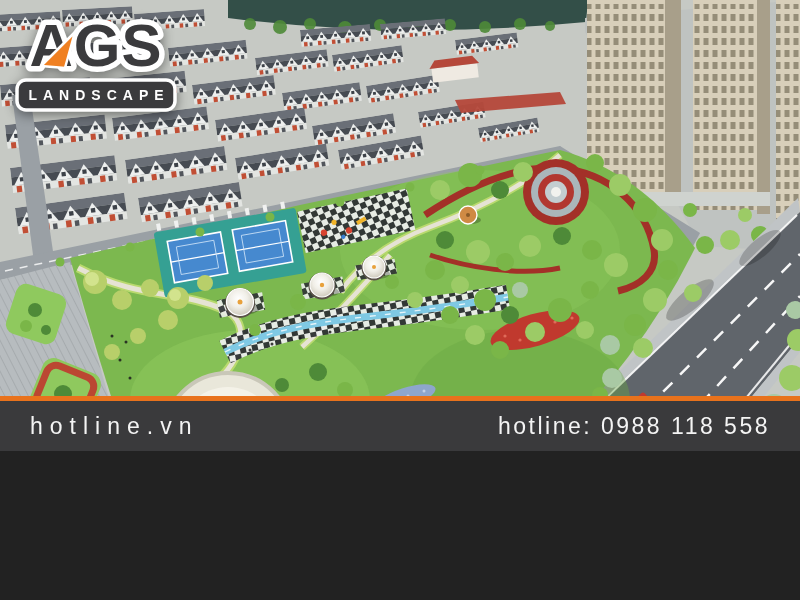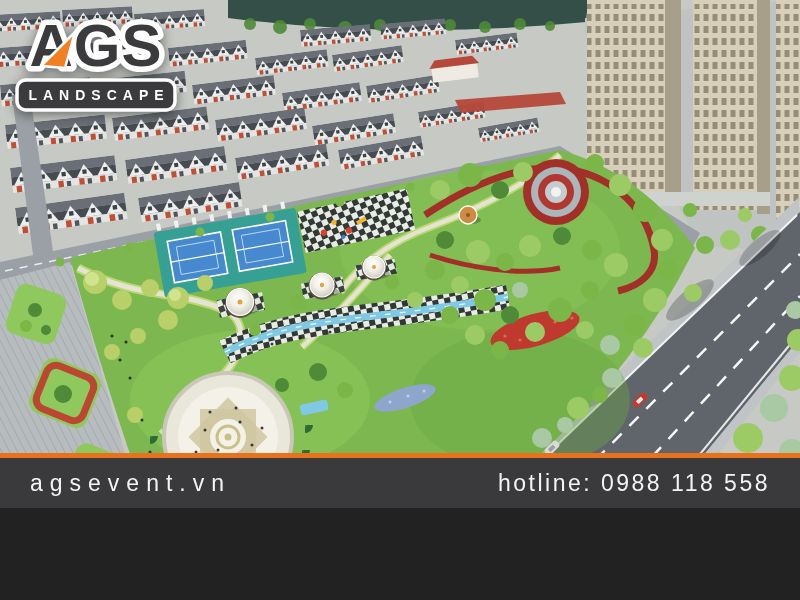--- a/index.html
+++ b/index.html
@@ -1,16 +1,16 @@
 <!DOCTYPE html>
 <html style="--footer_bg: #3a3a3c; --footer_accent: #e8721c; --footer_text: #f4f4f4; --logo_dark: #3b3b3d; --logo_orange: #f08021; --logo_white: #ffffff; --ground: #c6c9c4; --water: #334f48; --road: #60656b; --road_light: #9aa0a5; --pavement: #c0c4c6; --grass: #7cb84f; --grass_light: #8fc95e; --grass_dark: #69a844; --roof_dark: #464b52; --roof_light: #6a6f77; --roof_red: #b5483a; --facade: #edefee; --accent_red: #c14f35; --tower: #d8cfba; --tower_shade: #a89f8a; --tower_win: #8d8671; --court_apron: #35a093; --court_blue: #4689cf; --stream: #7fc9e4; --path: #e6e3d4; --path_edge: #b9d96e; --flower_red: #c0392e; --flower_blue: #8ea6cc; --ribbon_red: #a33028; --ring_gray: #aab6ba; --tree_yellow: #b8cf6a; --tree_light: #9ccb66; --tree_mid: #7ab648; --tree_dark: #4e8a38; --tree_conifer: #2f6b35; --tree_sage: #a9c9a4; --gazebo: #cf8a44; --car_red: #c03a30; --car_silver: #d8dadc; --car_yellow: #e8b42a; --people: #1c1c1c;"><head>
 <meta charset="utf-8">
 <style>
   html,body{margin:0;padding:0;background:#222;}
-  #stage{position:relative;width:800px;height:508px;overflow:hidden;
+  #stage{position:relative;width:800px;height:451px;overflow:hidden;
          font-family:"Liberation Sans",sans-serif;background:#e5e5e5;}
   #scene{position:absolute;top:0;left:0;}
   .roofL{fill:var(--roof_light);} .roofD{fill:var(--roof_dark);}
   .gable{fill:var(--facade);} .gwin{fill:#3c4148;}
   .face{fill:#e3e5e2;} .acc{fill:var(--accent_red);} .door{fill:#52565c;}
   .twin{fill:var(--tower_win);}
   .people{fill:var(--people);opacity:.85;}
   #logo{position:absolute;top:6px;left:10px;filter:drop-shadow(0 3px 6px rgba(0,0,0,.45));}
   #logo text.ags{font-family:"Liberation Sans",sans-serif;font-weight:900;font-size:60px;
        letter-spacing:1px;fill:var(--logo_dark);stroke:var(--logo_white);stroke-width:11px;
@@ -529,17 +529,17 @@
 </svg>
 
 <svg id="logo" width="172" height="118" viewBox="0 0 172 118">
   <text class="ags" x="86" y="60" text-anchor="middle">AGS</text>
   <polygon points="31,60 65,26 55,62" fill="var(--logo_orange)" stroke="var(--logo_white)" stroke-width="2.5" stroke-linejoin="round"></polygon>
   <rect x="7" y="74" width="158" height="30" rx="9" fill="var(--logo_dark)" stroke="var(--logo_white)" stroke-width="3.5"></rect>
   <text class="tag" x="89" y="94" text-anchor="middle">LANDSCAPE</text>
 </svg>
 
 <div id="footer">
-  <span class="site">agsevent.vn</span>
+  <span class="site">hotline.vn</span>
   <span class="hot"><span>hotline:</span>&nbsp;<span>0988 118 558</span></span>
 </div>
 
 </div>
 
 </body></html>

